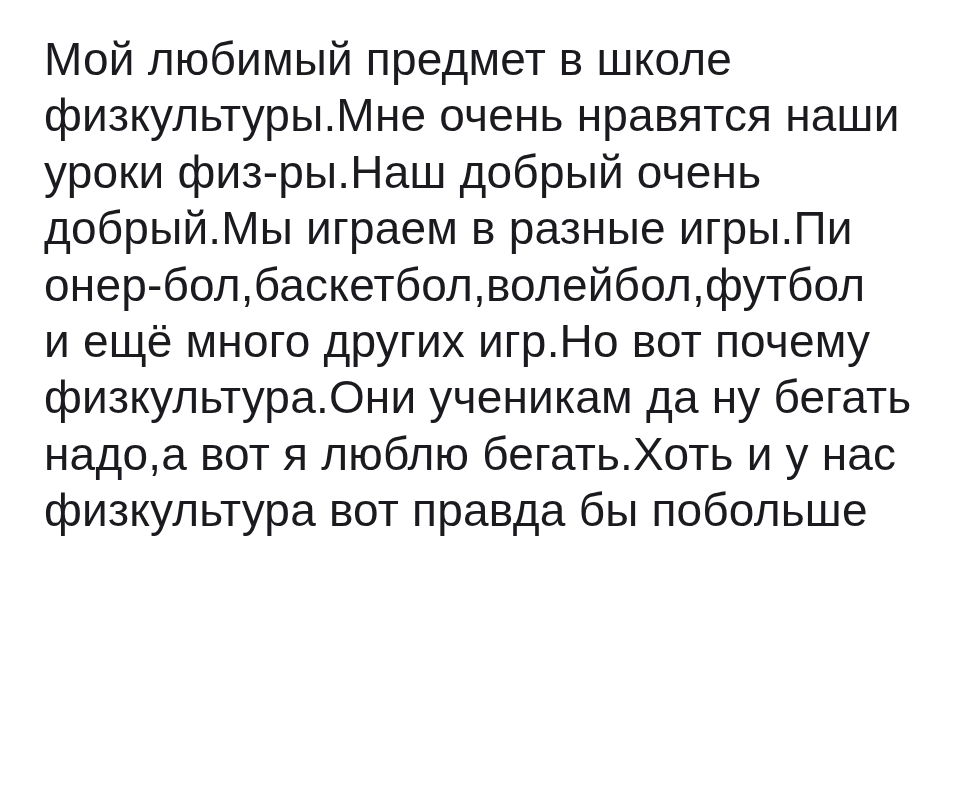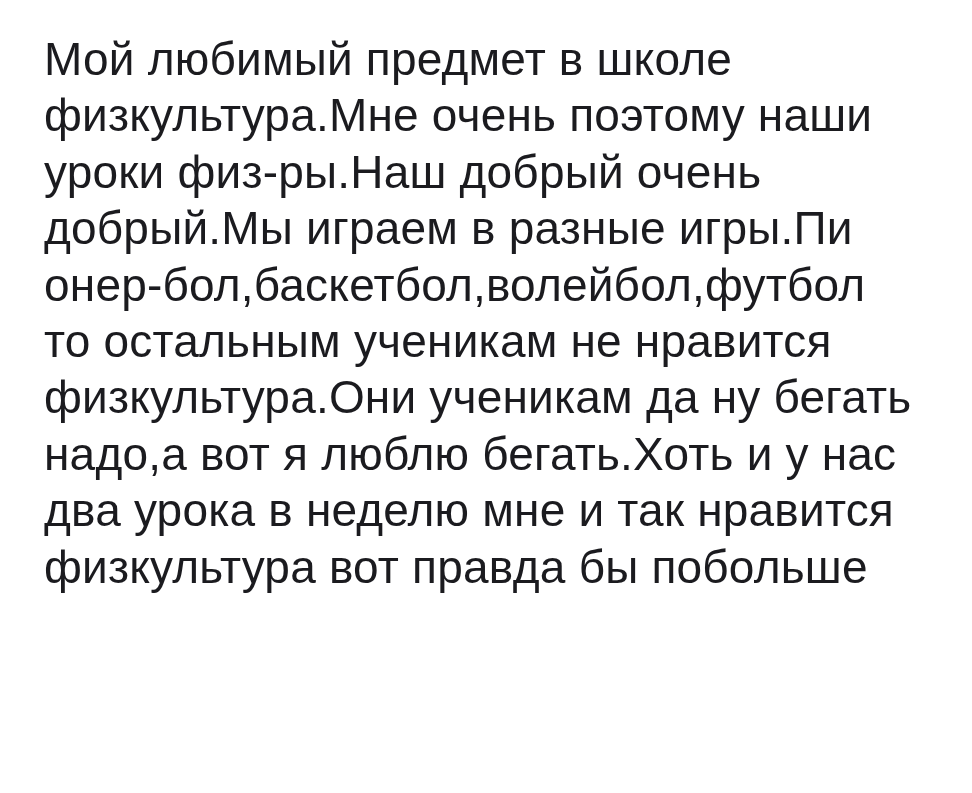--- a/index.html
+++ b/index.html
@@ -30,23 +30,22 @@
   .essay .line {
     white-space: nowrap;
   }
 </style>
 </head>
 <body>
 
 <div class="page">
   <div class="essay">
       <div class="line">Мой любимый предмет в школе</div>
-      <div class="line">физкультура.Мне очень поэтому наши</div>
+      <div class="line">физкультуры.Мне очень нравятся наши</div>
       <div class="line">уроки физ-ры.Наш добрый очень</div>
       <div class="line">добрый.Мы играем в разные игры.Пи</div>
       <div class="line">онер-бол,баскетбол,волейбол,футбол</div>
-      <div class="line">то остальным ученикам не нравится</div>
+      <div class="line">и ещё много других игр.Но вот почему</div>
       <div class="line">физкультура.Они ученикам да ну бегать</div>
       <div class="line">надо,а вот я люблю бегать.Хоть и у нас</div>
-      <div class="line">два урока в неделю мне и так нравится</div>
       <div class="line">физкультура вот правда бы побольше</div>
     </div>
 </div>
 
 </body></html>

